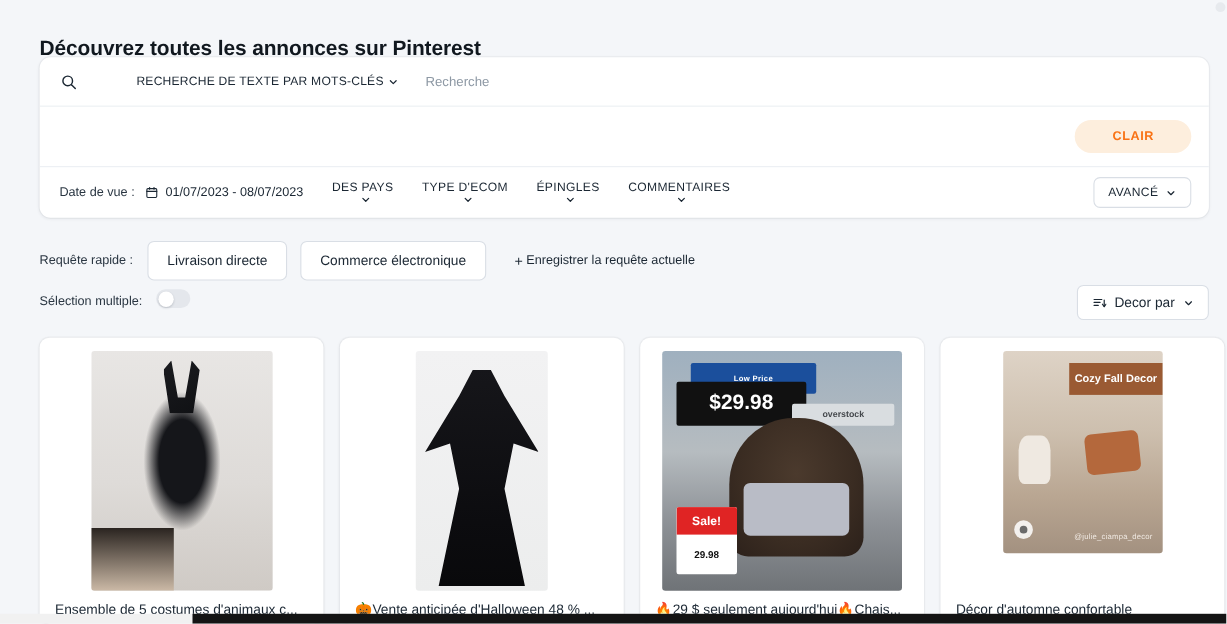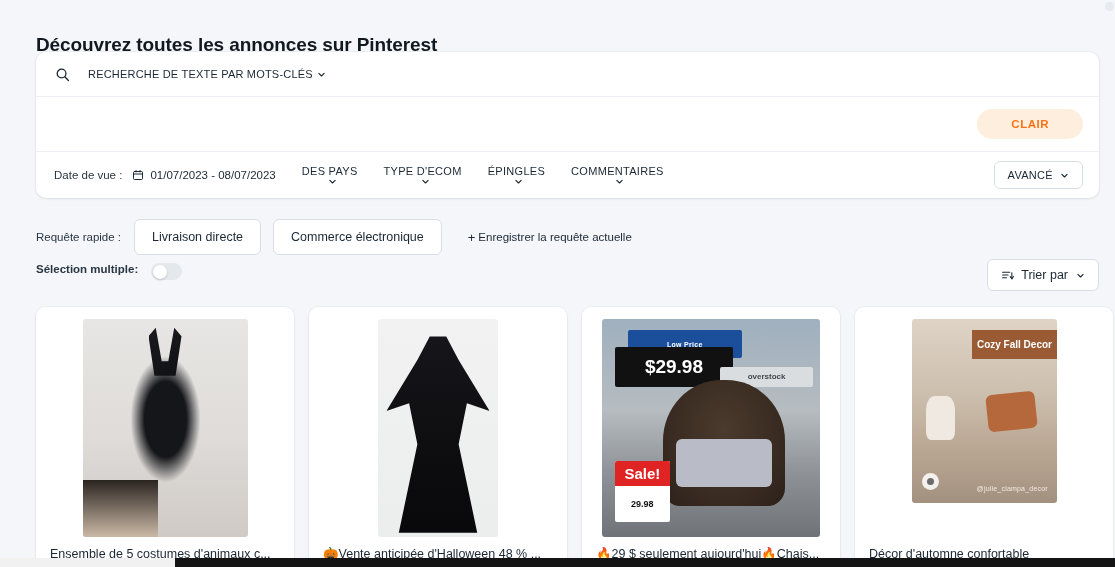--- a/index.html
+++ b/index.html
@@ -33,21 +33,21 @@
     overflow: hidden;
   }
   .panel-row {
     display: flex;
     align-items: center;
     border-bottom: 1px solid #eceff3;
   }
   .panel-row:last-child { border-bottom: none; }
 
   
-  .row-search { height: 45px; padding: 0 0 0 16px; }
+  .row-search { height: 45px; padding: 0 0 0 16px; gap: 36px; }
   .search-icon {
     width: 20px; height: 20px;
     display: flex; align-items: center; justify-content: center;
     margin-right: 16px;
     flex: 0 0 auto;
   }
   .search-icon svg { display: block; }
   .kw-select {
     display: flex; align-items: center;
     font-size: 11px;
@@ -155,21 +155,21 @@
     margin-left: 14px;
     cursor: pointer;
     white-space: nowrap;
   }
   .save-query .plus { margin-right: 3px; font-size: 13px; line-height: 1; }
 
   
   .multi-row {
     position: absolute;
     left: 36px; top: 263px;
-    display: flex; align-items: flex-start; font-weight: bold;
+    display: flex; align-items: flex-end;
   }
   .multi-label {
     font-size: 11.5px;
     color: #2a3642;
     margin-right: 13px;
     white-space: nowrap;
   }
   .toggle {
     width: 31px; height: 17px;
     border-radius: 9px;
@@ -290,21 +290,21 @@
   .m3 .ov-cushion {
     position:absolute; left:34%; top:55%; width:44%; height:22%;
     background:#b9bcc6; border-radius:6px;
   }
   .m3 .ov-sale {
     position:absolute; left:6%; bottom:7%; width:25%; height:28%;
     background:#fff; border-radius:2px;
     display:flex; flex-direction:column; overflow:hidden;
   }
   .m3 .ov-sale .s-top {
-    background:#e02424; color:#fff; font-size:15px; font-weight:700;
+    background:#e02424; color:#fff; font-size:11px; font-weight:700;
     height:42%; display:flex; align-items:center; justify-content:center;
   }
   .m3 .ov-sale .s-bot {
     color:#111; font-size:9px; font-weight:700; flex:1;
     display:flex; align-items:center; justify-content:center;
   }
 
   
   .m4 { width: 145px; height: 184px;
         background: linear-gradient(180deg,#ded3c6 0%,#cdbfae 40%,#b9a692 72%,#a39180 100%);
@@ -373,20 +373,21 @@
       </svg>
     </span>
     <span class="kw-select">
       <span>RECHERCHE DE TEXTE PAR MOTS-CLÉS</span>
       <span class="chev">
         <svg width="9" height="9" viewBox="0 0 24 24" fill="none" stroke="#1b2733" stroke-width="3" stroke-linecap="round" stroke-linejoin="round">
             <polyline points="5 9 12 16 19 9"></polyline>
           </svg>
       </span>
     </span>
+    <input class="kw-input" type="text" placeholder="Recherche" value="" style="">
   </div>
 
   <div class="panel-row row-clear">
     <button class="btn-clair">CLAIR</button>
   </div>
 
   <div class="panel-row row-filters">
     <span class="flt-label">Date de vue :</span>
     <span class="cal-icon">
       <svg width="12" height="12" viewBox="0 0 24 24" fill="none" stroke="#1b2733" stroke-width="2" stroke-linecap="round" stroke-linejoin="round">
@@ -467,21 +468,21 @@
 <button class="btn-trier">
   <span class="sort-icon">
     <svg width="13" height="13" viewBox="0 0 24 24" fill="none" stroke="#1b2733" stroke-width="2" stroke-linecap="round">
       <line x1="3" y1="6" x2="16" y2="6"></line>
       <line x1="3" y1="11" x2="13" y2="11"></line>
       <line x1="3" y1="16" x2="10" y2="16"></line>
       <polyline points="17 14 20 18 23 14" stroke-linejoin="round"></polyline>
       <line x1="20" y1="7" x2="20" y2="18"></line>
     </svg>
   </span>
-  <span>Trier par</span>
+  <span>Decor par</span>
   <span class="chev">
     <svg width="9" height="9" viewBox="0 0 24 24" fill="none" stroke="#1b2733" stroke-width="3" stroke-linecap="round" stroke-linejoin="round">
         <polyline points="5 9 12 16 19 9"></polyline>
       </svg>
   </span>
 </button>
 
 <div class="grid">
 
   <div class="card">

